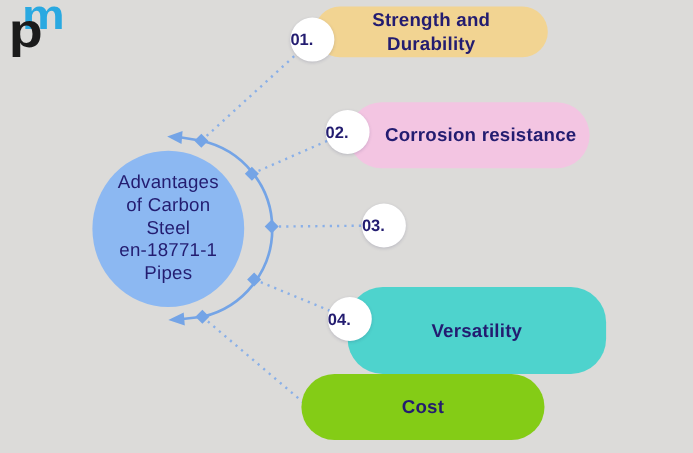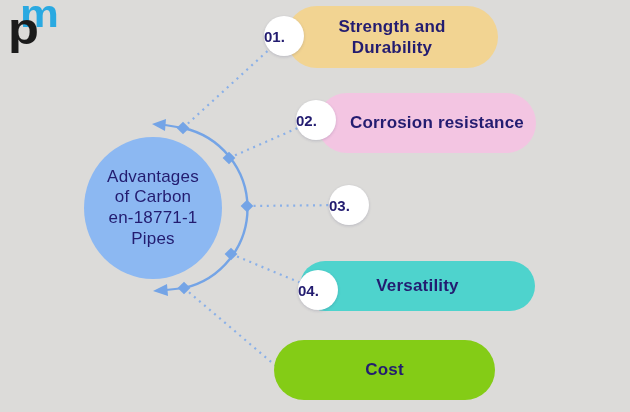--- a/index.html
+++ b/index.html
@@ -33,24 +33,24 @@
     background:var(--circle-fill,#8cb8f2);z-index:2;
     display:flex;align-items:center;justify-content:center;text-align:center;
   }
   .center-text{color:var(--navy,#231c70);font-weight:normal;font-size:17px;line-height:1.22;letter-spacing:.2px;}
   
   .pill{
     position:absolute;z-index:2;border-radius:32px;box-sizing:border-box;
     display:flex;align-items:center;justify-content:center;text-align:center;
     color:var(--navy,#231c70);font-weight:bold;font-size:17px;line-height:1.25;letter-spacing:.2px;
   }
-  .pill-1{left:286px;top:6px;width:212px;height:62px;padding:0 34px;}
+  .pill-1{left:286px;top:6px;width:212px;height:46px;padding:0 34px;}
   .pill-2{left:317px;top:93px;width:219px;height:60px;padding:0 12px 0 26px;justify-content:flex-end;}
   .pill-3{left:337px;top:172px;width:224px;height:61px;padding:0 12px;}
-  .pill-4{left:300px;top:261px;width:235px;height:50px;padding:0 12px;}
+  .pill-4{left:316px;top:261px;width:235px;height:79px;padding:0 12px;}
   .pill-5{left:274px;top:340px;width:221px;height:60px;padding:0 12px;}
   
   .num{
     position:absolute;z-index:3;width:40px;height:40px;border-radius:50%;
     background:var(--badge,#ffffff);
     display:flex;align-items:center;justify-content:flex-start;
     color:var(--navy,#231c70);font-weight:bold;font-size:15px;
     box-shadow:0 1px 3px rgba(40,40,90,.18);
   }
   .num-1{left:264px;top:16px;}
@@ -88,20 +88,21 @@
     <rect class="node" x="-4.5" y="-4.5" width="9" height="9" transform="translate(229,158) rotate(45)"></rect>
     <rect class="node" x="-4.5" y="-4.5" width="9" height="9" transform="translate(247,206) rotate(45)"></rect>
     <rect class="node" x="-4.5" y="-4.5" width="9" height="9" transform="translate(231,254) rotate(45)"></rect>
     <rect class="node" x="-4.5" y="-4.5" width="9" height="9" transform="translate(184,288) rotate(45)"></rect>
   </svg>
 
   <div class="center-circle">
     <div class="center-text">
       <div>Advantages</div>
       <div>of Carbon</div>
+      <div>Steel</div>
       <div>en-18771-1</div>
       <div>Pipes</div>
     </div>
   </div>
 
   <div class="pill pill-1" style="background: rgb(242, 212, 146);">
     <span>Strength and Durability</span>
   </div>
   <div class="pill pill-2" style="background: rgb(243, 197, 226);">
     <span>Corrosion resistance</span>

